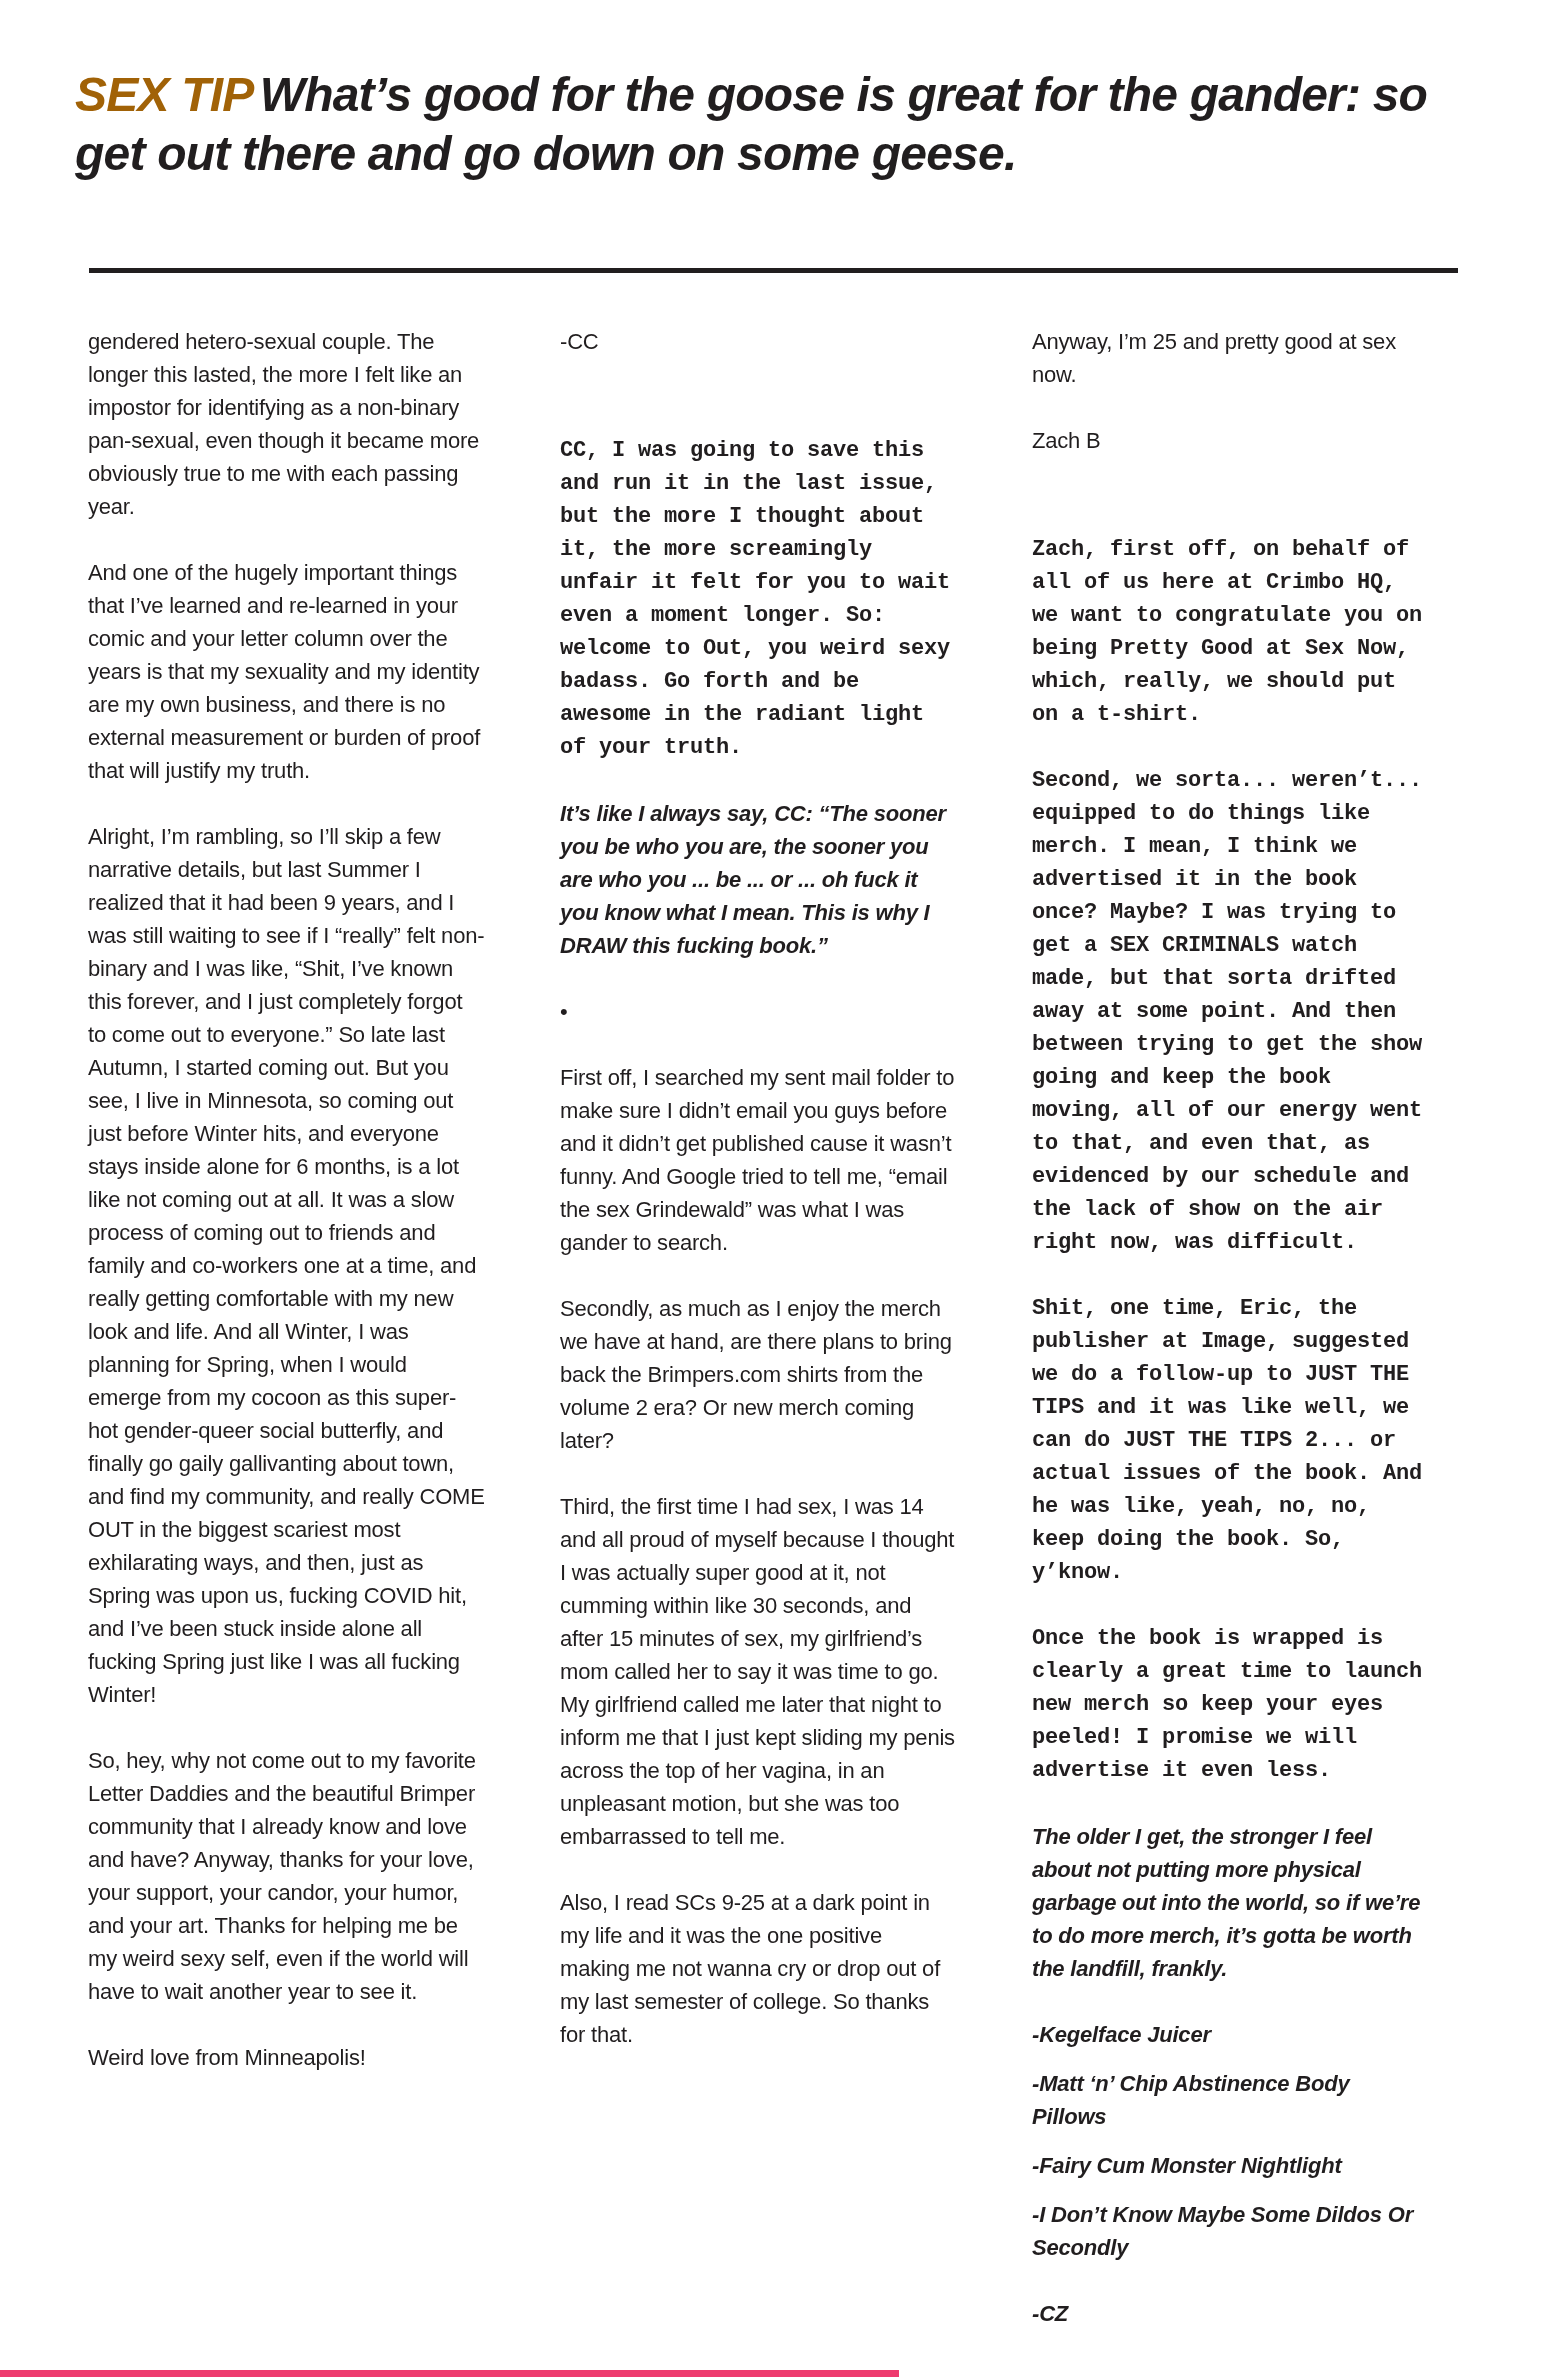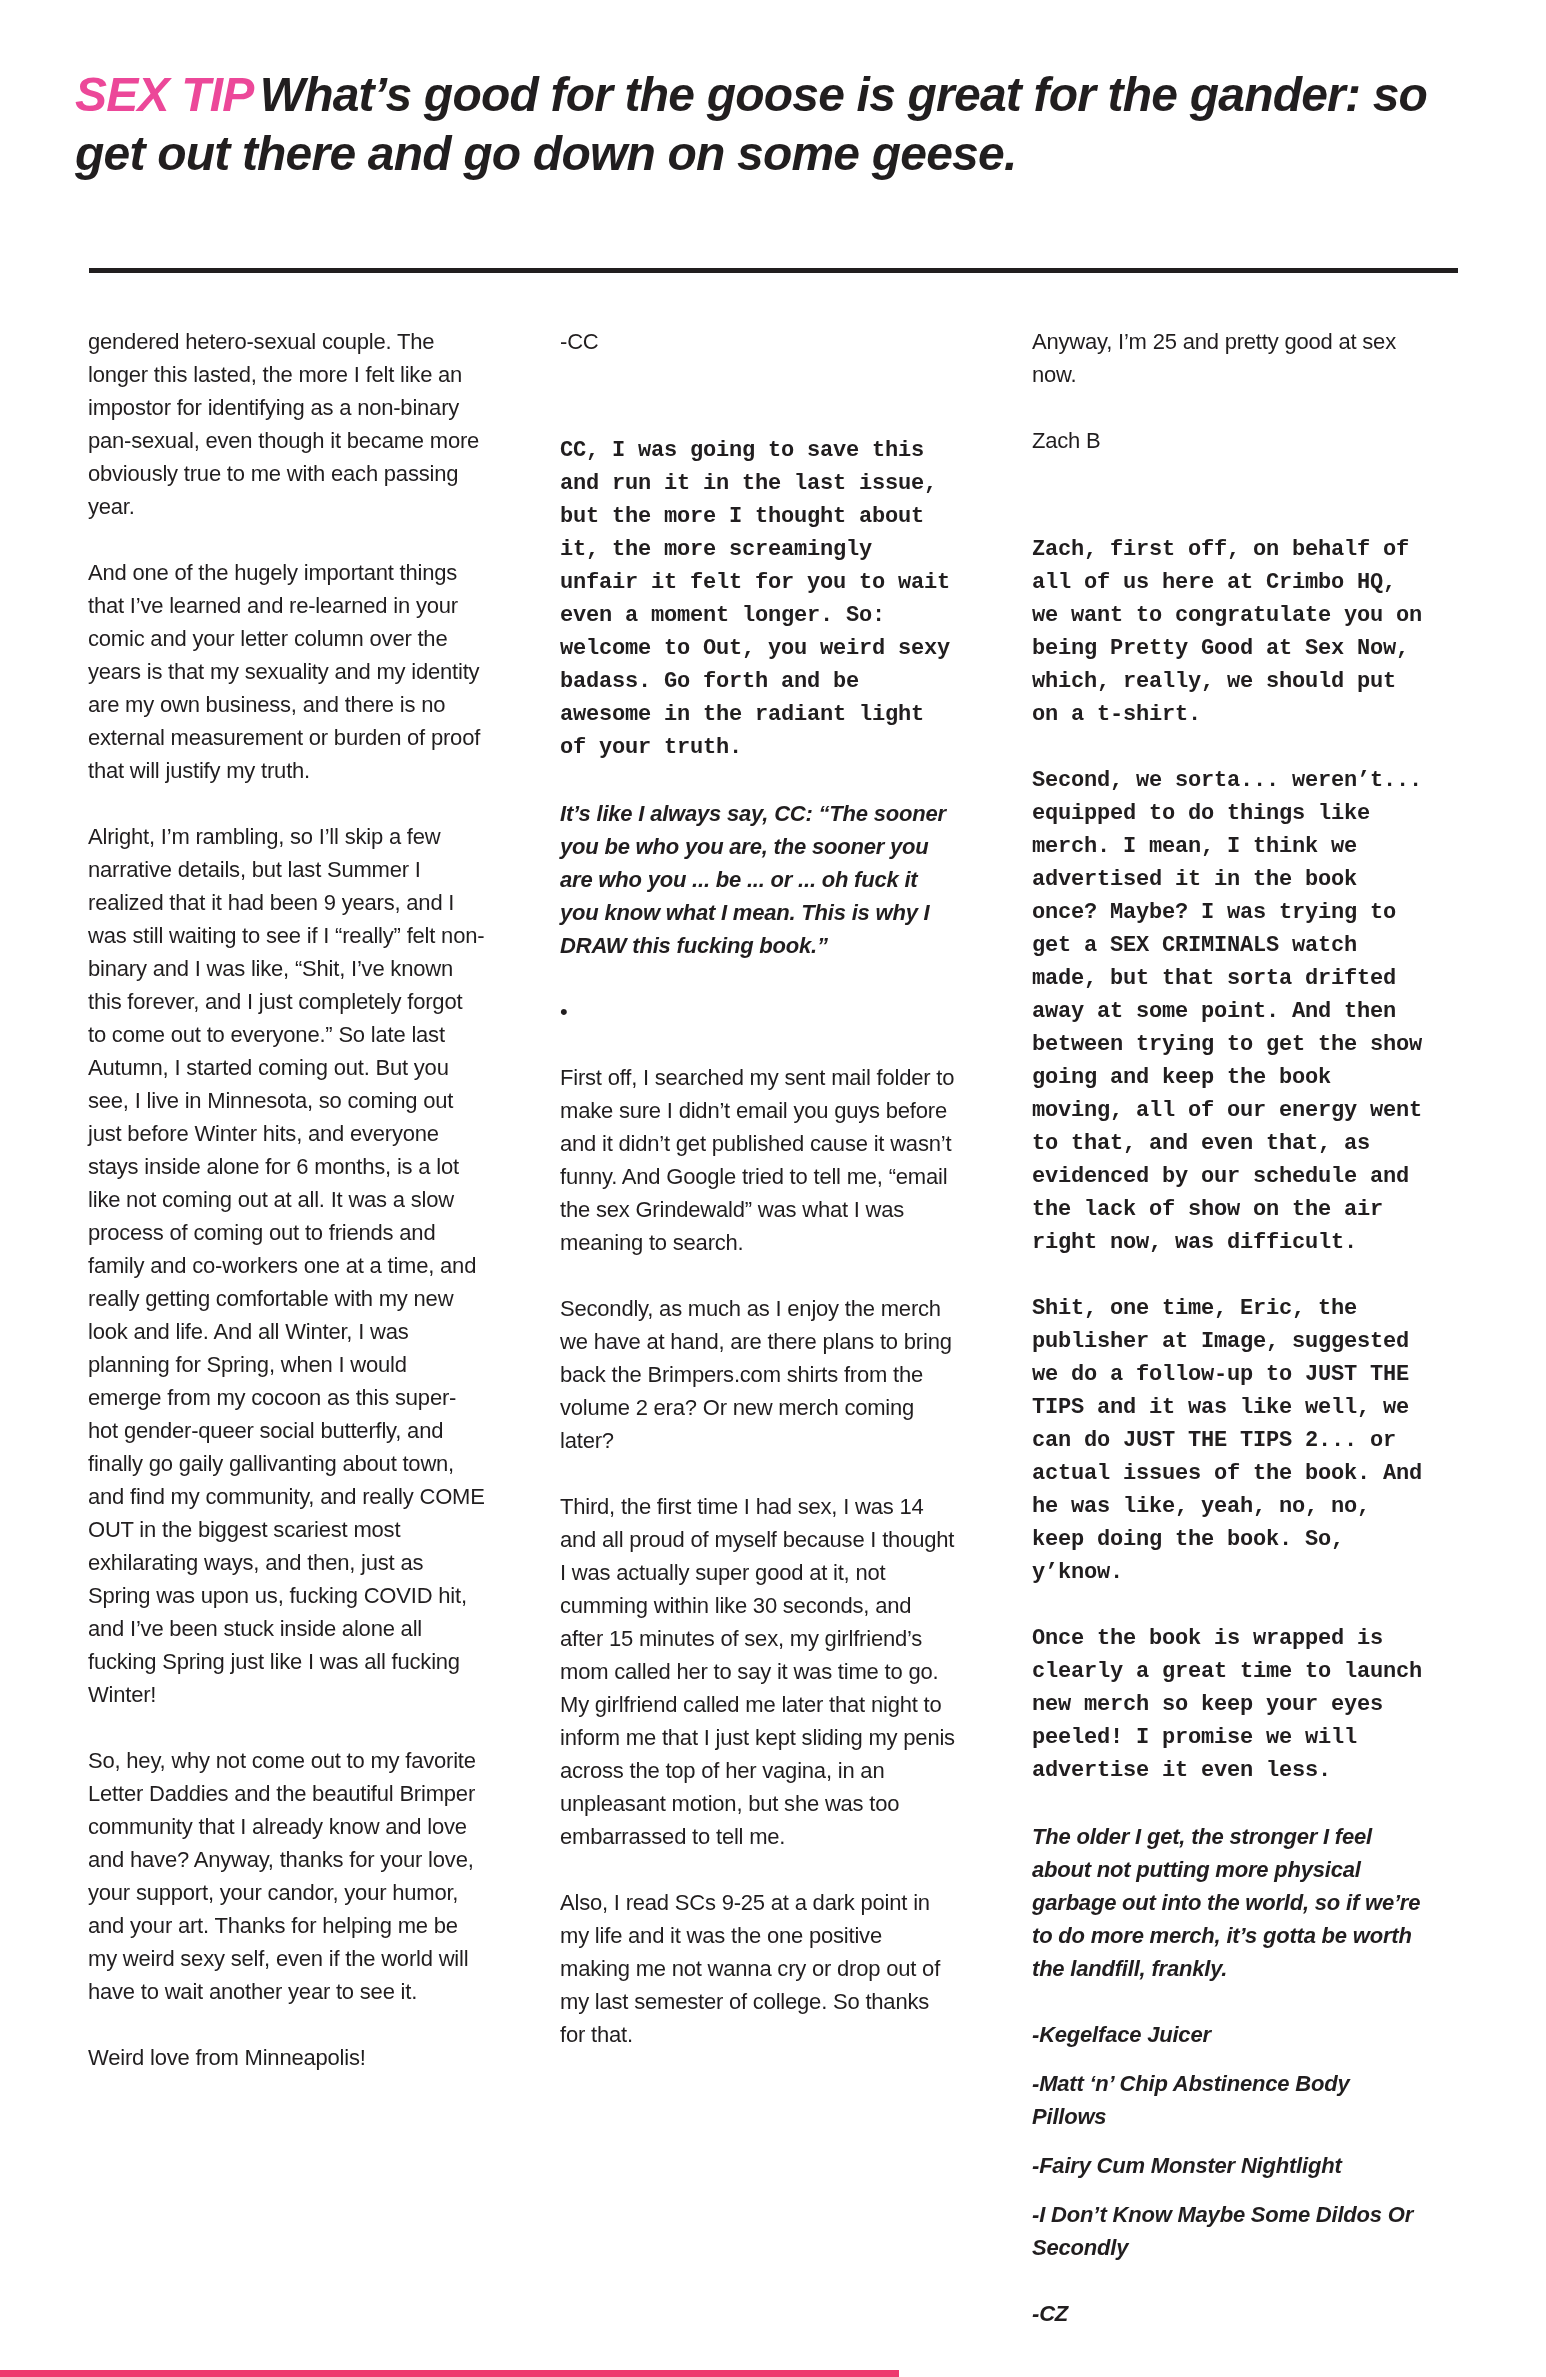--- a/index.html
+++ b/index.html
@@ -17,21 +17,21 @@
     left: 75px;
     top: 65px;
     width: 1408px;
     font-style: italic;
     font-weight: 700;
     font-size: 48px;
     line-height: 59px;
     letter-spacing: -0.8px;
     color: #211e1f;
   }
-  .tip-label { color: #ec4899; padding-right: 6.2px; }
+  .tip-label { color: #a16207; padding-right: 6.2px; }
   .rule {
     position: absolute;
     left: 89px;
     top: 268px;
     width: 1369px;
     height: 5.4px;
     background: #211e1f;
   }
   .cols {
     position: absolute;
@@ -81,21 +81,21 @@
       <p>Alright, I’m rambling, so I’ll skip a few narrative details, but last Summer I realized that it had been 9 years, and I was still waiting to see if I “really” felt non-binary and I was like, “Shit, I’ve known this forever, and I just completely forgot to come out to everyone.” So late last Autumn, I started coming out. But you see, I live in Minnesota, so coming out just before Winter hits, and everyone stays inside alone for 6 months, is a lot like not coming out at all. It was a slow process of coming out to friends and family and co-workers one at a time, and really getting comfortable with my new look and life. And all Winter, I was planning for Spring, when I would emerge from my cocoon as this super-hot gender-queer social butterfly, and finally go gaily gallivanting about town, and find my community, and really COME OUT in the biggest scariest most exhilarating ways, and then, just as Spring was upon us, fucking COVID hit, and I’ve been stuck inside alone all fucking Spring just like I was all fucking Winter!</p>
       <p>So, hey, why not come out to my favorite Letter Daddies and the beautiful Brimper community that I already know and love and have? Anyway, thanks for your love, your support, your candor, your humor, and your art. Thanks for helping me be my weird sexy self, even if the world will have to wait another year to see it.</p>
       <p>Weird love from Minneapolis!</p>
     </div>
 
     <div class="col">
       <p>-CC</p>
       <p class="bold extra-gap">CC, I was going to save this and run it in the last issue, but the more I thought about it, the more screamingly unfair it felt for you to wait even a moment longer. So: welcome to Out, you weird sexy badass. Go forth and be awesome in the radiant light of your truth.</p>
       <p class="bi">It’s like I always say, CC: “The sooner you be who you are, the sooner you are who you ... be ... or ... oh fuck it you know what I mean. This is why I DRAW this fucking book.”</p>
       <p>•</p>
-      <p>First off, I searched my sent mail folder to make sure I didn’t email you guys before and it didn’t get published cause it wasn’t funny. And Google tried to tell me, “email the sex Grindewald” was what I was meaning to search.</p>
+      <p>First off, I searched my sent mail folder to make sure I didn’t email you guys before and it didn’t get published cause it wasn’t funny. And Google tried to tell me, “email the sex Grindewald” was what I was gander to search.</p>
       <p>Secondly, as much as I enjoy the merch we have at hand, are there plans to bring back the Brimpers.com shirts from the volume 2 era? Or new merch coming later?</p>
       <p>Third, the first time I had sex, I was 14 and all proud of myself because I thought I was actually super good at it, not cumming within like 30 seconds, and after 15 minutes of sex, my girlfriend’s mom called her to say it was time to go. My girlfriend called me later that night to inform me that I just kept sliding my penis across the top of her vagina, in an unpleasant motion, but she was too embarrassed to tell me.</p>
       <p>Also, I read SCs 9-25 at a dark point in my life and it was the one positive making me not wanna cry or drop out of my last semester of college. So thanks for that.</p>
     </div>
 
     <div class="col">
       <p>Anyway, I’m 25 and pretty good at sex now.</p>
       <p>Zach B</p>
       <p class="bold extra-gap">Zach, first off, on behalf of all of us here at Crimbo HQ, we want to congratulate you on being Pretty Good at Sex Now, which, really, we should put on a t-shirt.</p>
       <p class="bold">Second, we sorta... weren’t... equipped to do things like merch. I mean, I think we advertised it in the book once? Maybe? I was trying to get a SEX CRIMINALS watch made, but that sorta drifted away at some point. And then between trying to get the show going and keep the book moving, all of our energy went to that, and even that, as evidenced by our schedule and the lack of show on the air right now, was difficult.</p>

